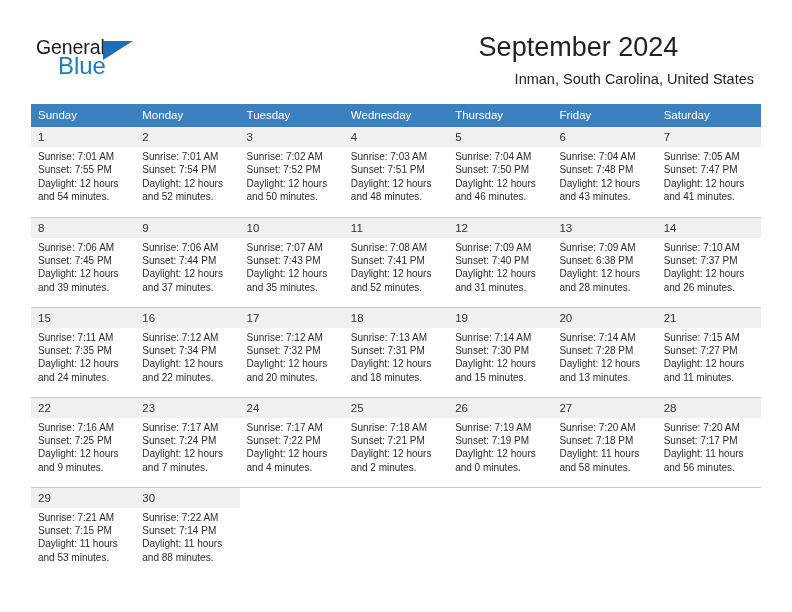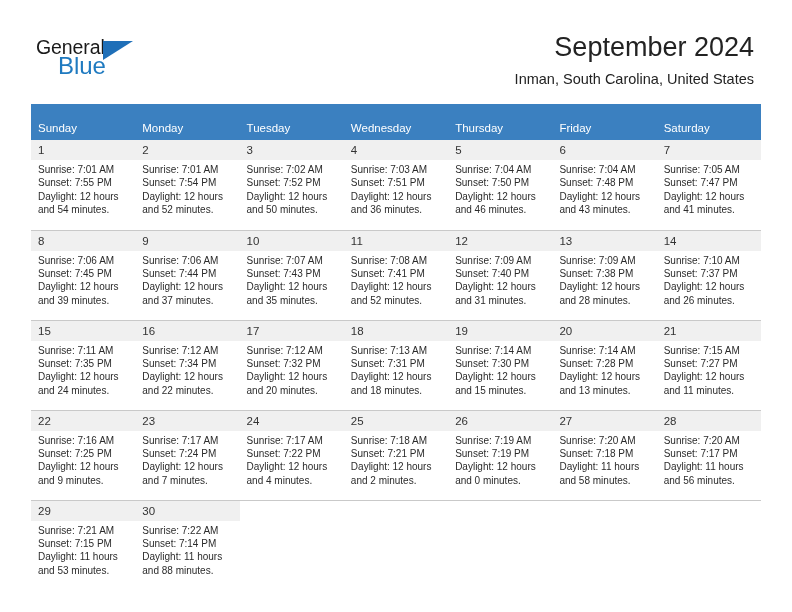--- a/index.html
+++ b/index.html
@@ -61,21 +61,20 @@
     width: 0;
     height: 0;
     border-left: 30px solid #1f6fb8;
     border-bottom: 19px solid transparent;
   }
 
   .title-block {
     position: absolute;
     right: 38px;
     top: 30px;
-    text-align: right;
   }
   .month-title {
     font-size: 27px;
     color: #222222;
     line-height: 34px;
     white-space: nowrap;
     font-family: "Liberation Sans", sans-serif;
   }
   .location-title {
     font-size: 14.5px;
@@ -100,21 +99,21 @@
     width: 730px;
   }
   table.cal col { width: 104.28px; }
 
   thead th {
     background: #3b80c0;
     color: #ffffff;
     font-size: 11.5px;
     font-weight: normal;
     text-align: left;
-    padding: 18px 0 5px 7px;
+    padding: 5px 0 5px 7px;
     height: 21px;
     line-height: 13px;
     font-family: "Liberation Sans", sans-serif;
   }
 
   td.day {
     vertical-align: top;
     padding: 0;
     height: 90px;
     border-top: 1px solid #c9c9c9;
@@ -209,21 +208,21 @@
                 <div>Daylight: 12 hours</div>
                 <div>and 50 minutes.</div>
               </div>
             </td>
             <td class="day">
               <div class="daynum">4</div>
               <div class="info">
                 <div>Sunrise: 7:03 AM</div>
                 <div>Sunset: 7:51 PM</div>
                 <div>Daylight: 12 hours</div>
-                <div>and 36 minutes.</div>
+                <div>and 48 minutes.</div>
               </div>
             </td>
             <td class="day">
               <div class="daynum">5</div>
               <div class="info">
                 <div>Sunrise: 7:04 AM</div>
                 <div>Sunset: 7:50 PM</div>
                 <div>Daylight: 12 hours</div>
                 <div>and 46 minutes.</div>
               </div>
@@ -290,21 +289,21 @@
                 <div>Sunrise: 7:09 AM</div>
                 <div>Sunset: 7:40 PM</div>
                 <div>Daylight: 12 hours</div>
                 <div>and 31 minutes.</div>
               </div>
             </td>
             <td class="day">
               <div class="daynum">13</div>
               <div class="info">
                 <div>Sunrise: 7:09 AM</div>
-                <div>Sunset: 7:38 PM</div>
+                <div>Sunset: 6:38 PM</div>
                 <div>Daylight: 12 hours</div>
                 <div>and 28 minutes.</div>
               </div>
             </td>
             <td class="day">
               <div class="daynum">14</div>
               <div class="info">
                 <div>Sunrise: 7:10 AM</div>
                 <div>Sunset: 7:37 PM</div>
                 <div>Daylight: 12 hours</div>

